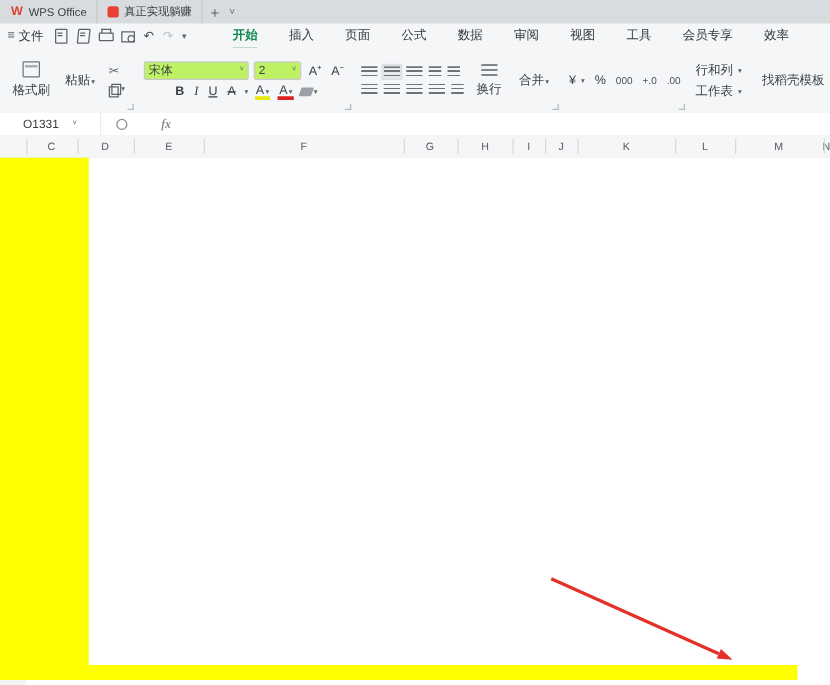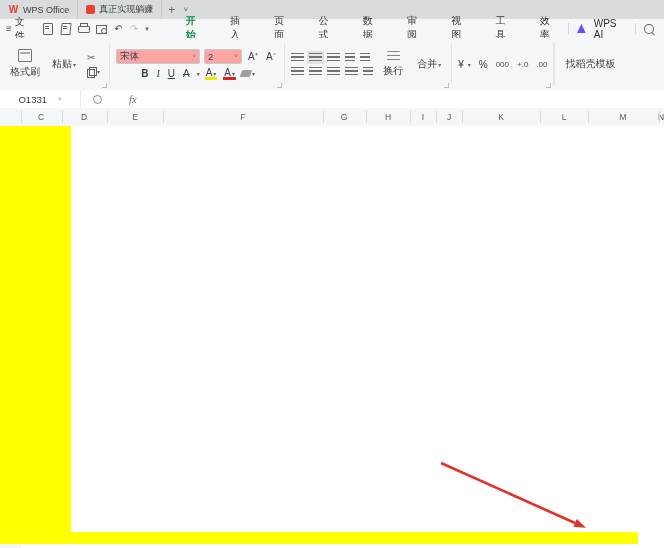--- a/index.html
+++ b/index.html
@@ -70,21 +70,21 @@
       linear-gradient(#71757a,#71757a) 50% 0/1px 100% no-repeat,
       linear-gradient(#71757a,#71757a) 0 50%/100% 1px no-repeat;}
   .bx.lines{border:none;width:13px;background:repeating-linear-gradient(to bottom,#82868b 0 1.5px,transparent 1.5px 4px);height:10px;}
   .minicol{display:flex;flex-direction:column;justify-content:center;gap:4px;padding:0 3px;}
   .scis{font-size:10px;color:#5f6368;line-height:10px;}
   .copyic{width:9px;height:9px;position:relative;}
   .copyic::before{content:"";position:absolute;left:0;top:2px;width:6px;height:7px;border:1px solid #5f6368;background:#f5f6f8;}
   .copyic::after{content:"";position:absolute;left:2px;top:0;width:6px;height:7px;border:1px solid #5f6368;}
   .fcol{display:flex;flex-direction:column;justify-content:center;gap:3px;}
   .frow{display:flex;align-items:center;gap:4px;}
-  .combo{border:1px solid #c6cacd;background:#fca5a5;border-radius:2px;height:13px;
+  .combo{border:1px solid #c6cacd;background:#bef264;border-radius:2px;height:13px;
          display:flex;align-items:center;padding:0 3px;gap:4px;font-size:9.5px;}
   .tbtn{font-size:10px;color:#3c4043;padding:0 2px;}
   .tbtn.b{font-weight:bold;} .tbtn.i{font-style:italic;font-family:"Liberation Serif",serif;}
   .tbtn.u{text-decoration:underline;} .tbtn.st{text-decoration:line-through;}
   .clrbtn{position:relative;font-size:10px;padding:0 2px 2px;}
   .clrbtn .bar{position:absolute;left:1px;right:1px;bottom:0;height:2.5px;}
   .alignrows .ai{width:13px;height:9px;background:repeating-linear-gradient(to bottom,#6f7378 0 1.2px,transparent 1.2px 3.4px);}
   .ai.sel{outline:2px solid #dfe2e5;background-color:#e8ebee;background-blend-mode:darken;}
   .numic{font-size:8px;color:#4a4e52;}
   .smallbtn{display:flex;align-items:center;gap:3px;white-space:nowrap;}
@@ -139,29 +139,23 @@
     </div>
     <div class="mtabs" id="menutabs">
         <div class="mtab active">开始</div>
         <div class="mtab">插入</div>
         <div class="mtab">页面</div>
         <div class="mtab">公式</div>
         <div class="mtab">数据</div>
         <div class="mtab">审阅</div>
         <div class="mtab">视图</div>
         <div class="mtab">工具</div>
+        <div class="mtab">会员专享</div>
         <div class="mtab">效率</div>
       </div>
-    <div class="mright">
-      <span class="vsep"></span>
-      <span class="ailogo"></span>
-      <span class="ailabel">WPS AI</span>
-      <span class="vsep"></span>
-      <span class="search"></span>
-    </div>
   </div>
 
   <div class="ribbon">
     <div class="rgroup" style="gap:4px;">
       <div class="bigbtn">
         <span class="bx fill"></span>
         <span class="rlbl">格式刷</span>
       </div>
       <div class="bigbtn">
         <span class="bx grid"></span>
@@ -248,20 +242,32 @@
           </span>
         <span class="smallbtn">%</span>
         <span class="numic">000</span>
         <span class="numic">+.0</span>
         <span class="numic">.00</span>
       </div>
       <span class="corner"></span>
     </div>
     <div class="rsep"></div>
 
+    <div class="rgroup fcol">
+      <div class="smallbtn">
+        <span class="bx grid" style="width:9px;height:9px;"></span>
+        <span class="rlbl">行和列</span>
+          <span class="caret">▾</span>
+      </div>
+      <div class="smallbtn">
+        <span class="bx grid" style="width:9px;height:9px;"></span>
+        <span class="rlbl">工作表</span>
+          <span class="caret">▾</span>
+      </div>
+    </div>
     <div class="rsep"></div>
 
     <div class="rgroup">
       <div class="bigbtn">
         <span class="bx grid"></span>
         <span class="rlbl"><span>找稻壳模板</span></span>
       </div>
 
     </div>
   </div>

